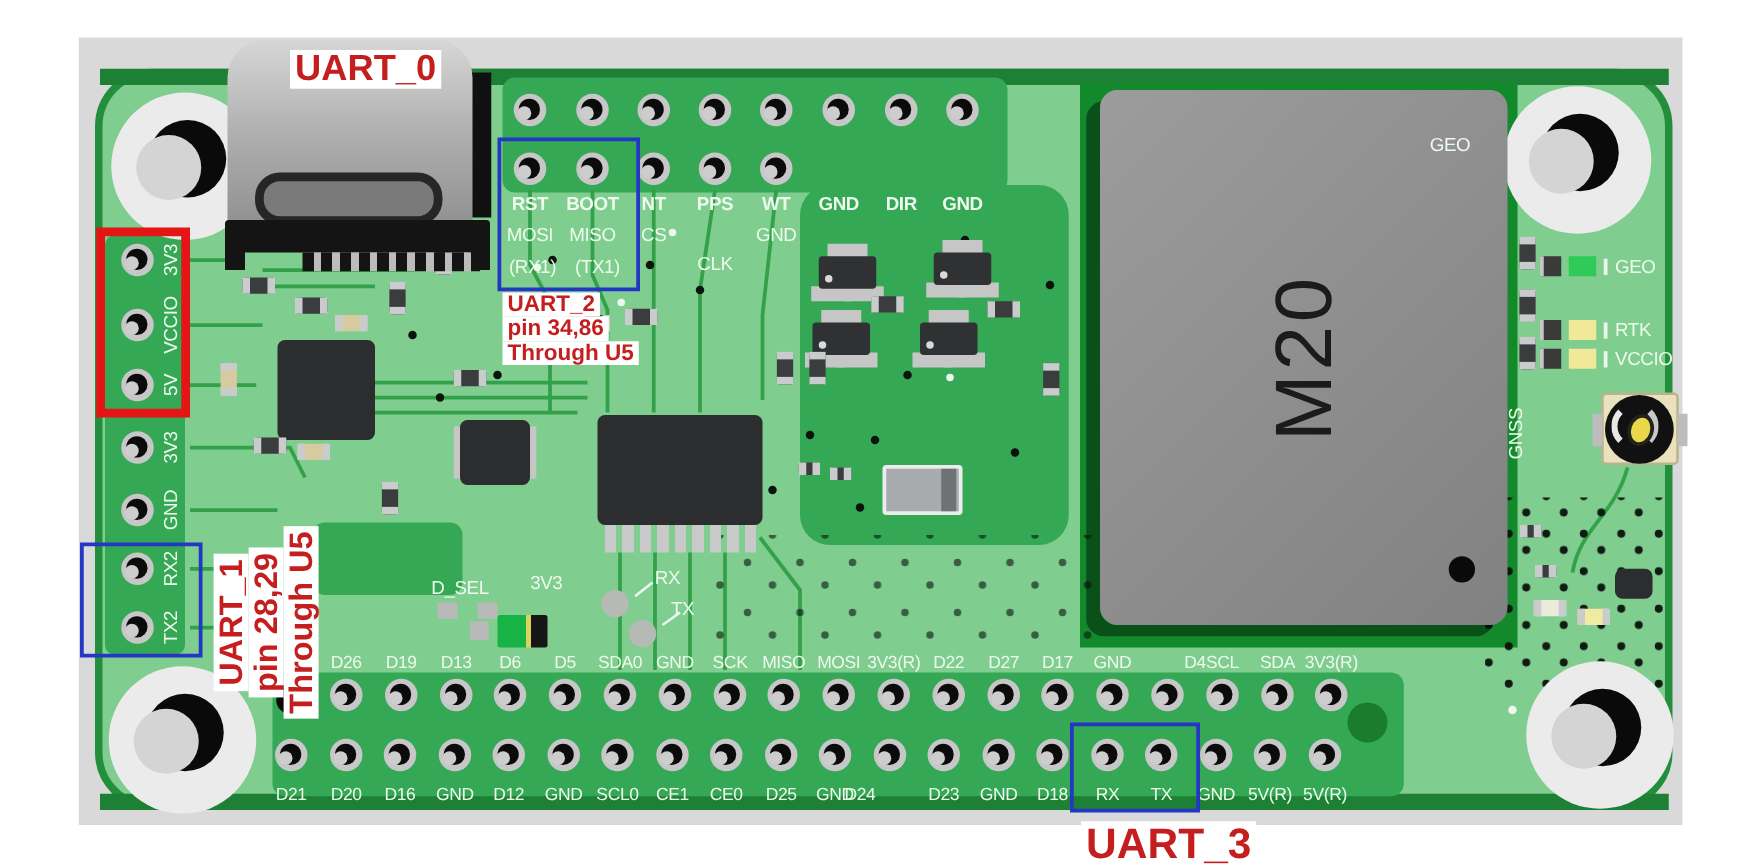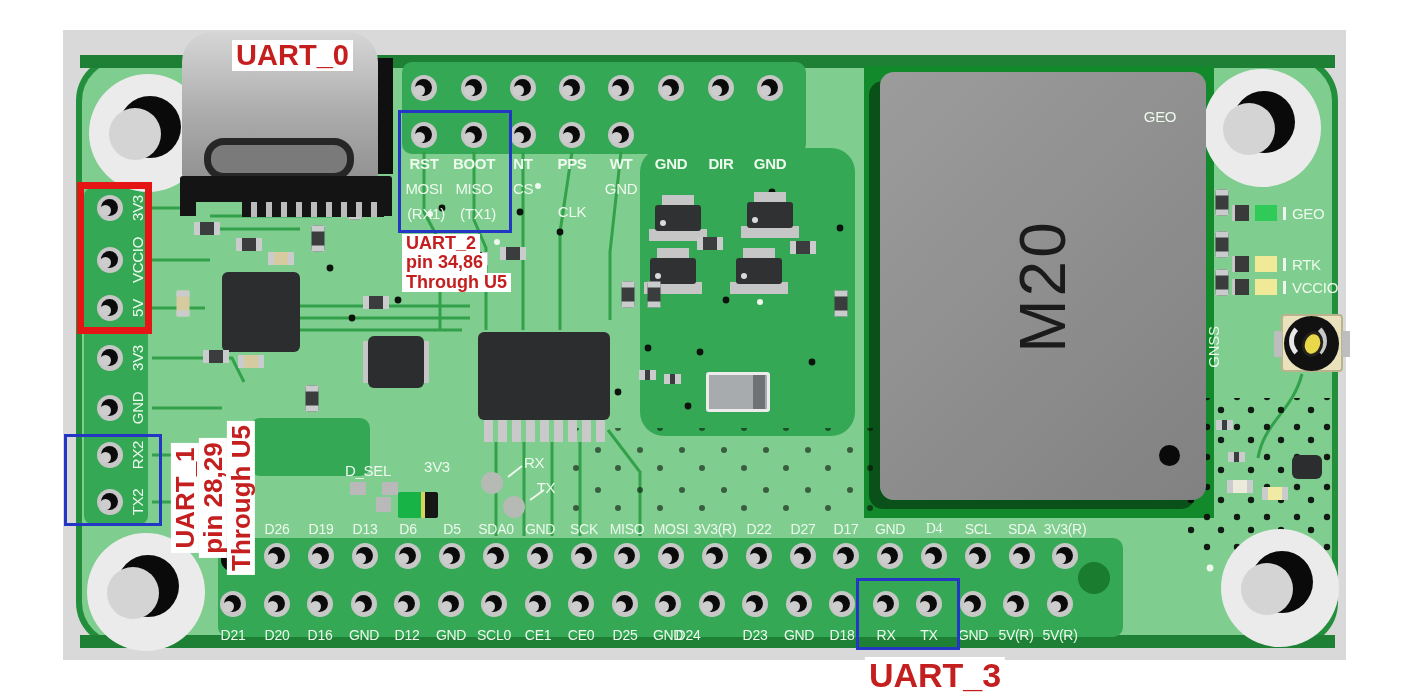--- a/index.html
+++ b/index.html
@@ -407,21 +407,21 @@
     <span class="sl bul" style="left: 496px;">SDA0</span>
     <span class="sl bul" style="left: 540px;">GND</span>
     <span class="sl bul" style="left: 584px;">SCK</span>
     <span class="sl bul" style="left: 627px;">MISO</span>
     <span class="sl bul" style="left: 671px;">MOSI</span>
     <span class="sl bul" style="left: 715px;">3V3(R)</span>
     <span class="sl bul" style="left: 759px;">D22</span>
     <span class="sl bul" style="left: 803px;">D27</span>
     <span class="sl bul" style="left: 846px;">D17</span>
     <span class="sl bul" style="left: 890px;">GND</span>
-    <span class="sl bul" style="left: 934px; font-family: Liberation Serif, serif;">D4</span>
+    <span class="sl bul" style="left: 956px;">D4</span>
     <span class="sl bul" style="left: 978px;">SCL</span>
     <span class="sl bul" style="left: 1022px;">SDA</span>
     <span class="sl bul" style="left: 1065px;">3V3(R)</span>
   </div>
 <div class="layer">
 
 <span class="sl bll" style="left: 233px;">D21</span>
     <span class="sl bll" style="left: 277px;">D20</span>
     <span class="sl bll" style="left: 320px;">D16</span>
     <span class="sl bll" style="left: 364px;">GND</span>

